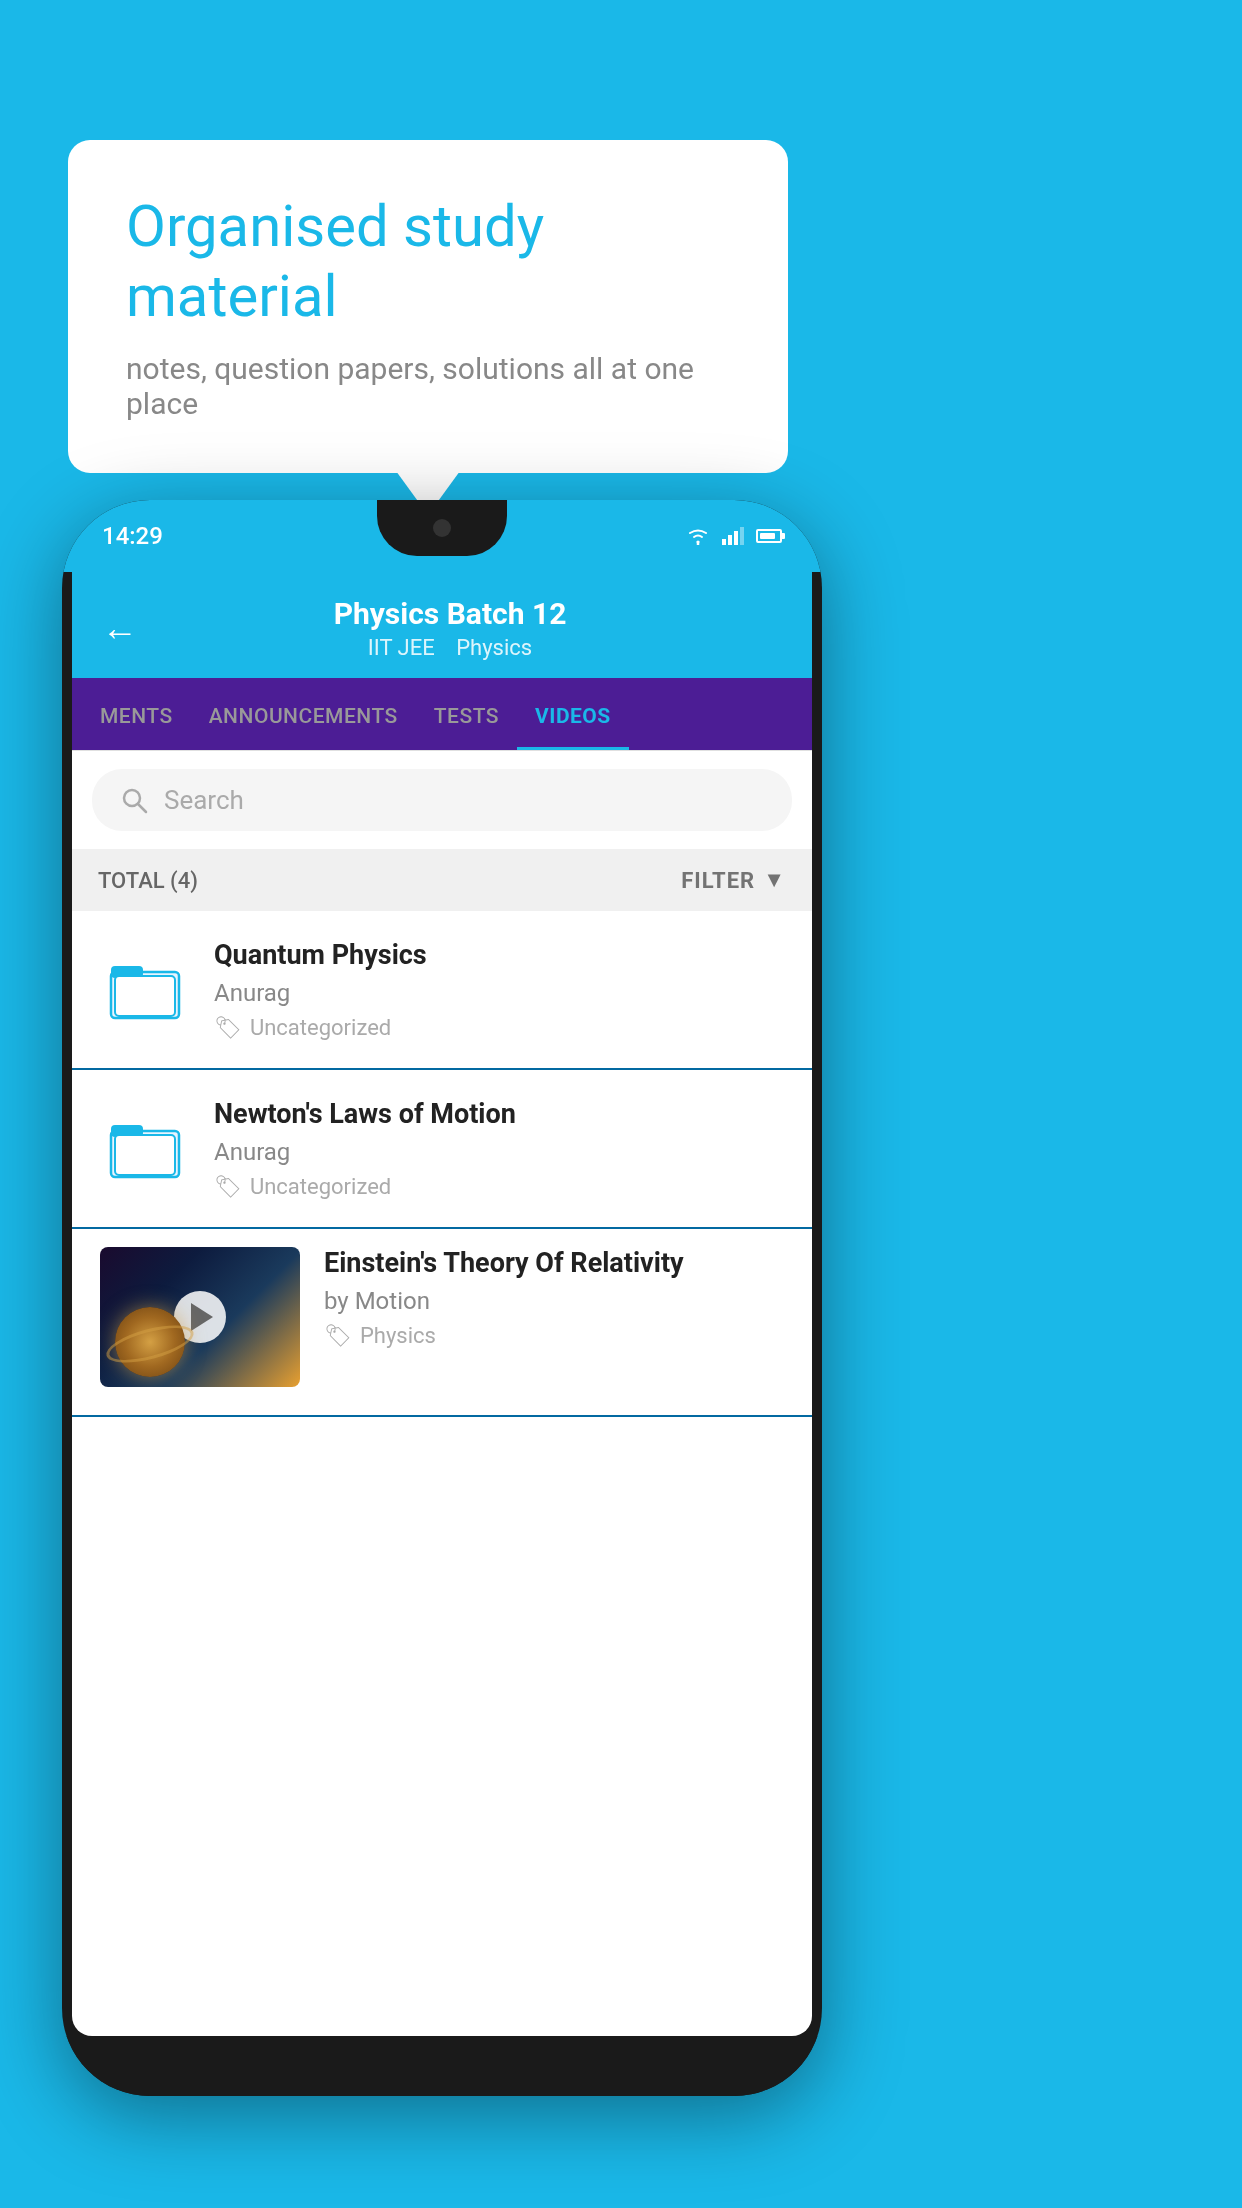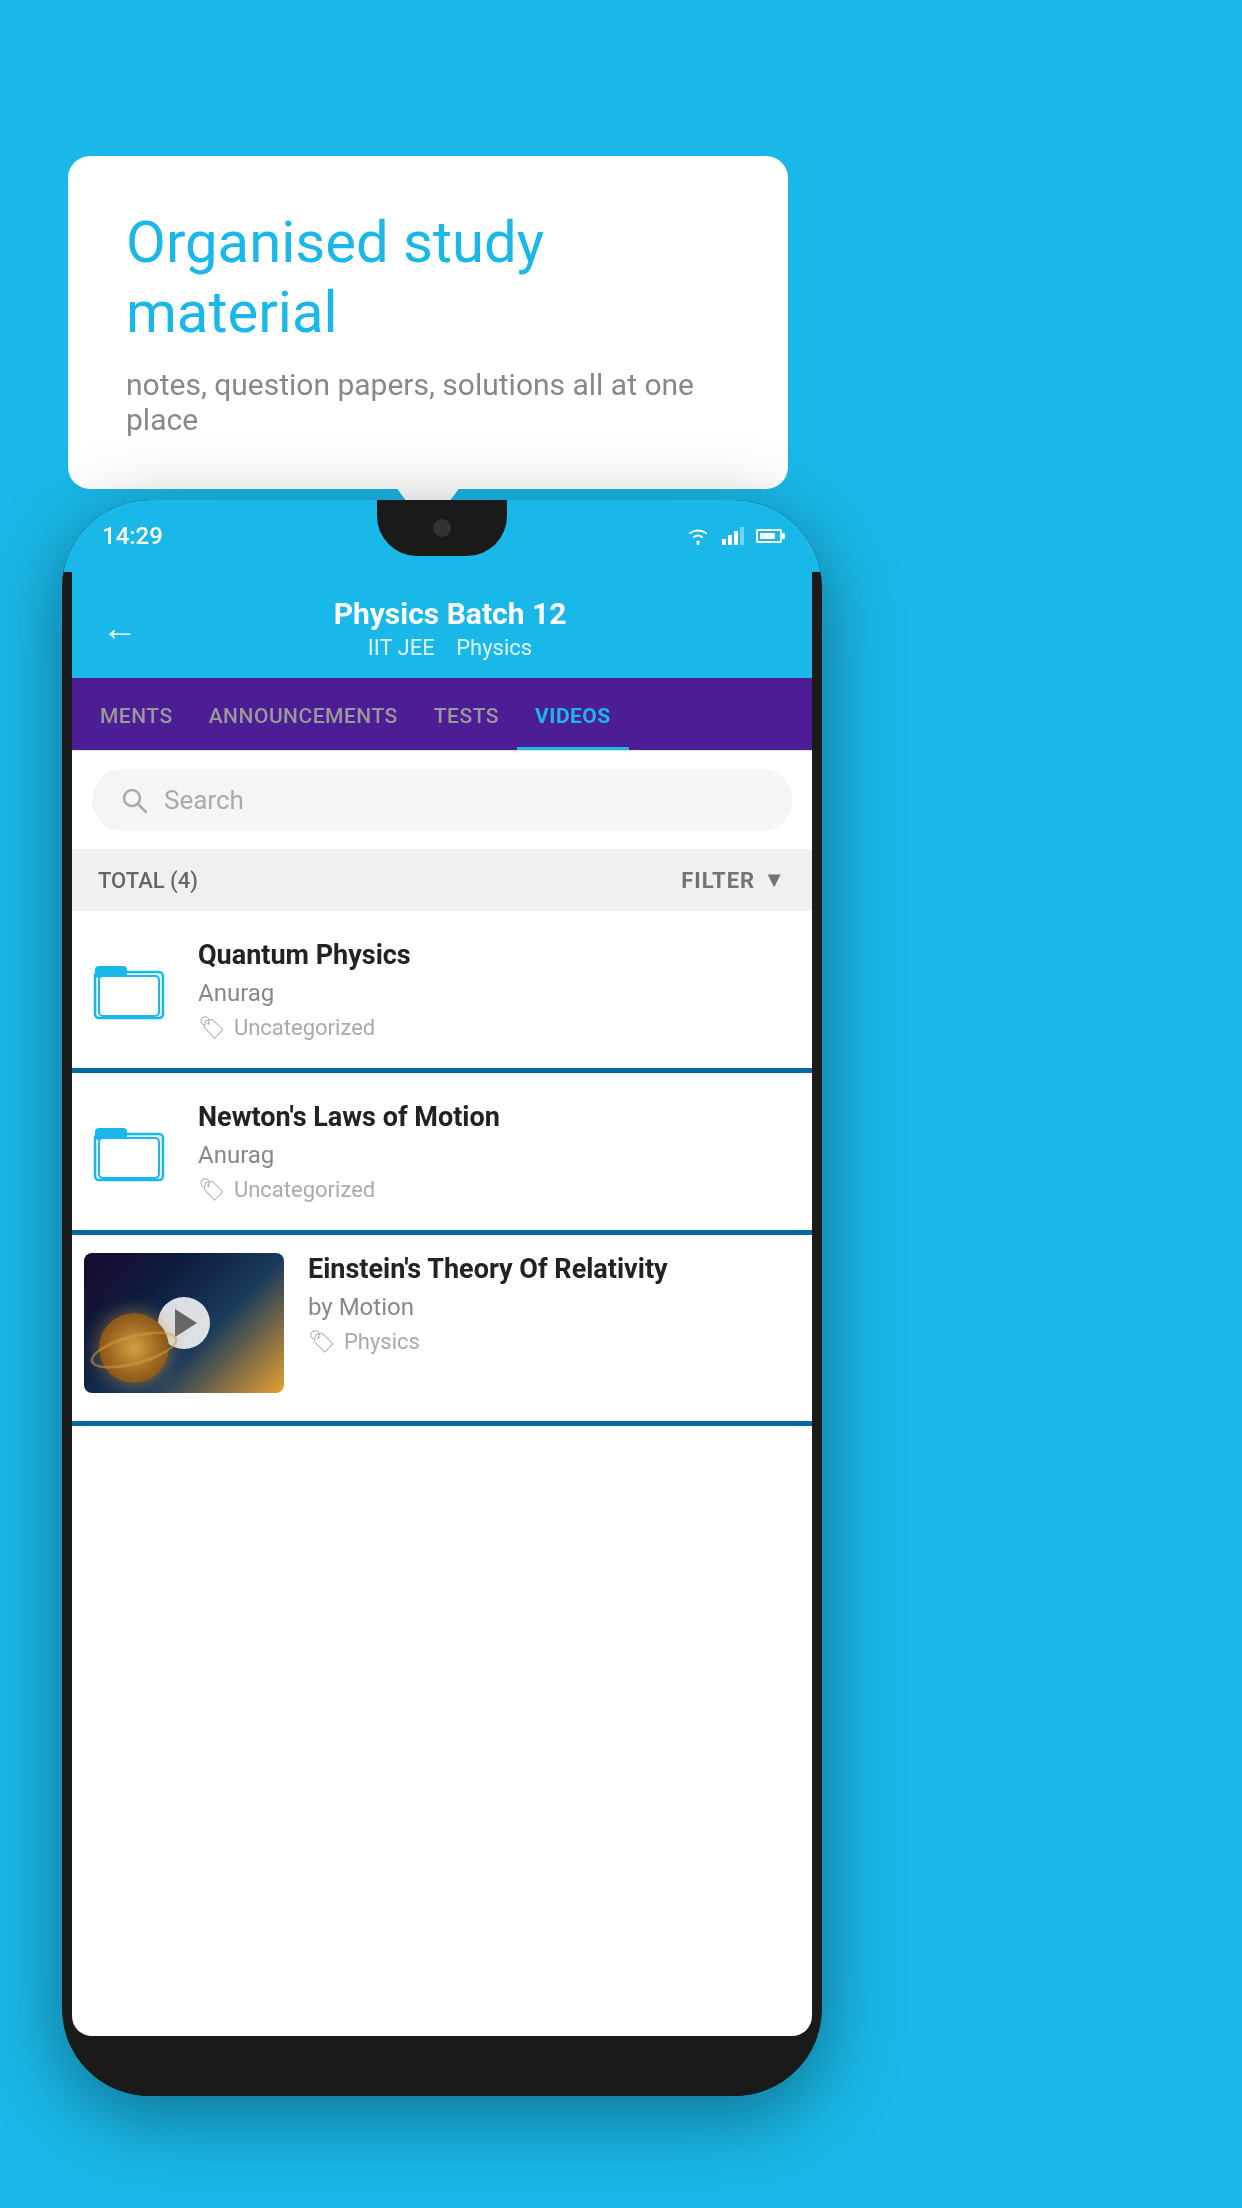--- a/index.html
+++ b/index.html
@@ -9,21 +9,21 @@
       height: 2208px;
       background-color: #1ab8e8;
       font-family: 'Roboto', Arial, sans-serif;
       overflow: hidden;
       position: relative;
     }
 
     
     .speech-bubble-wrapper {
       position: absolute;
-      top: 156px;
+      top: 140px;
       left: 68px;
       width: 720px;
     }
 
     .speech-bubble {
       background: white;
       border-radius: 22px;
       padding: 52px 58px 52px 58px;
       position: relative;
     }
@@ -242,22 +242,22 @@
     }
 
     
     .video-list {
       background: white;
     }
 
     .video-item {
       display: flex;
       align-items: center;
-      padding: 28px 12px;
-      border-bottom: 5px solid #0369a1;
+      padding: 28px 28px;
+      border-bottom: 2px solid #0369a1;
       gap: 24px;
     }
 
     .video-item-thumb {
       width: 90px;
       height: 90px;
       flex-shrink: 0;
       display: flex;
       align-items: center;
       justify-content: center;

